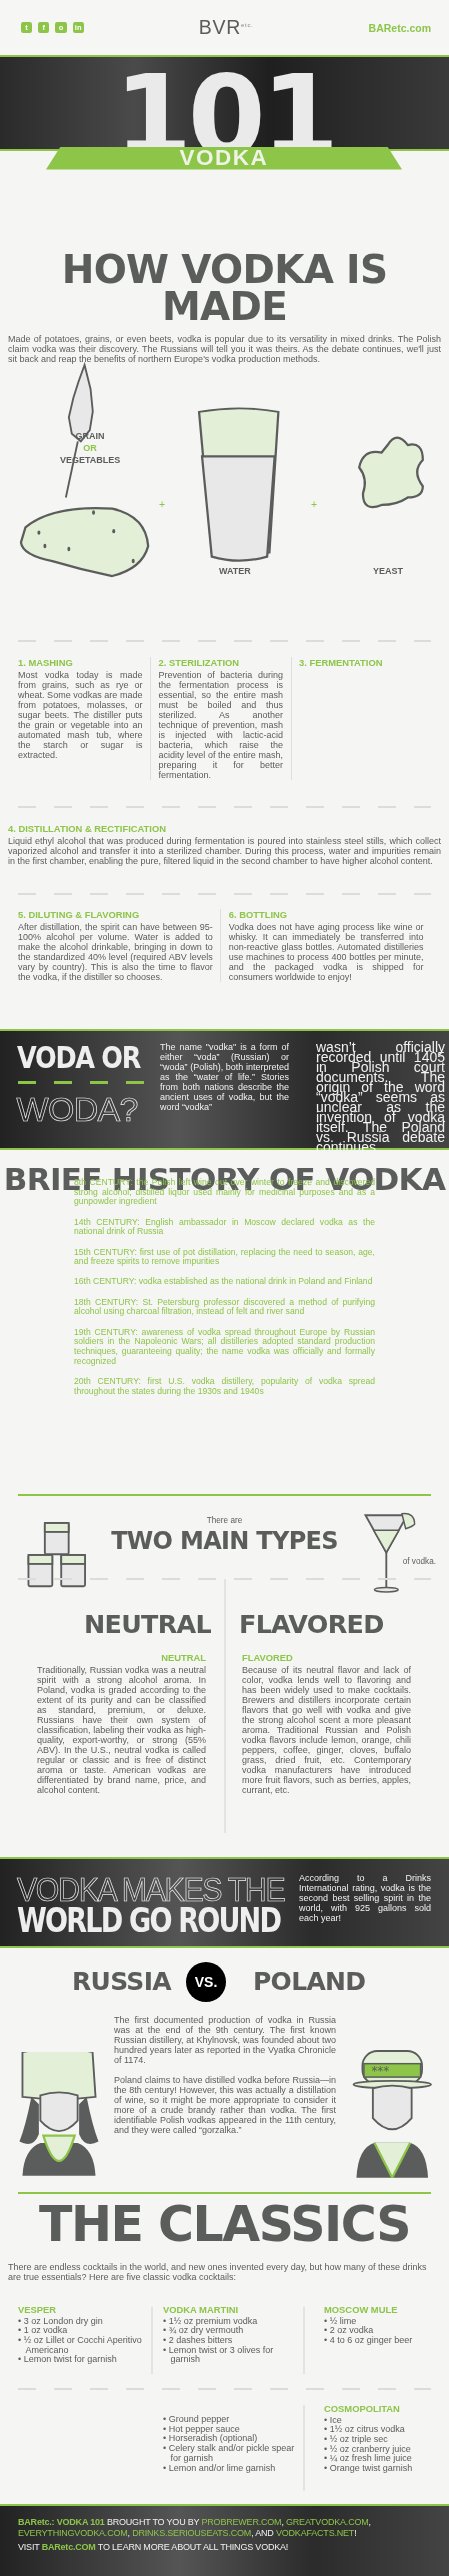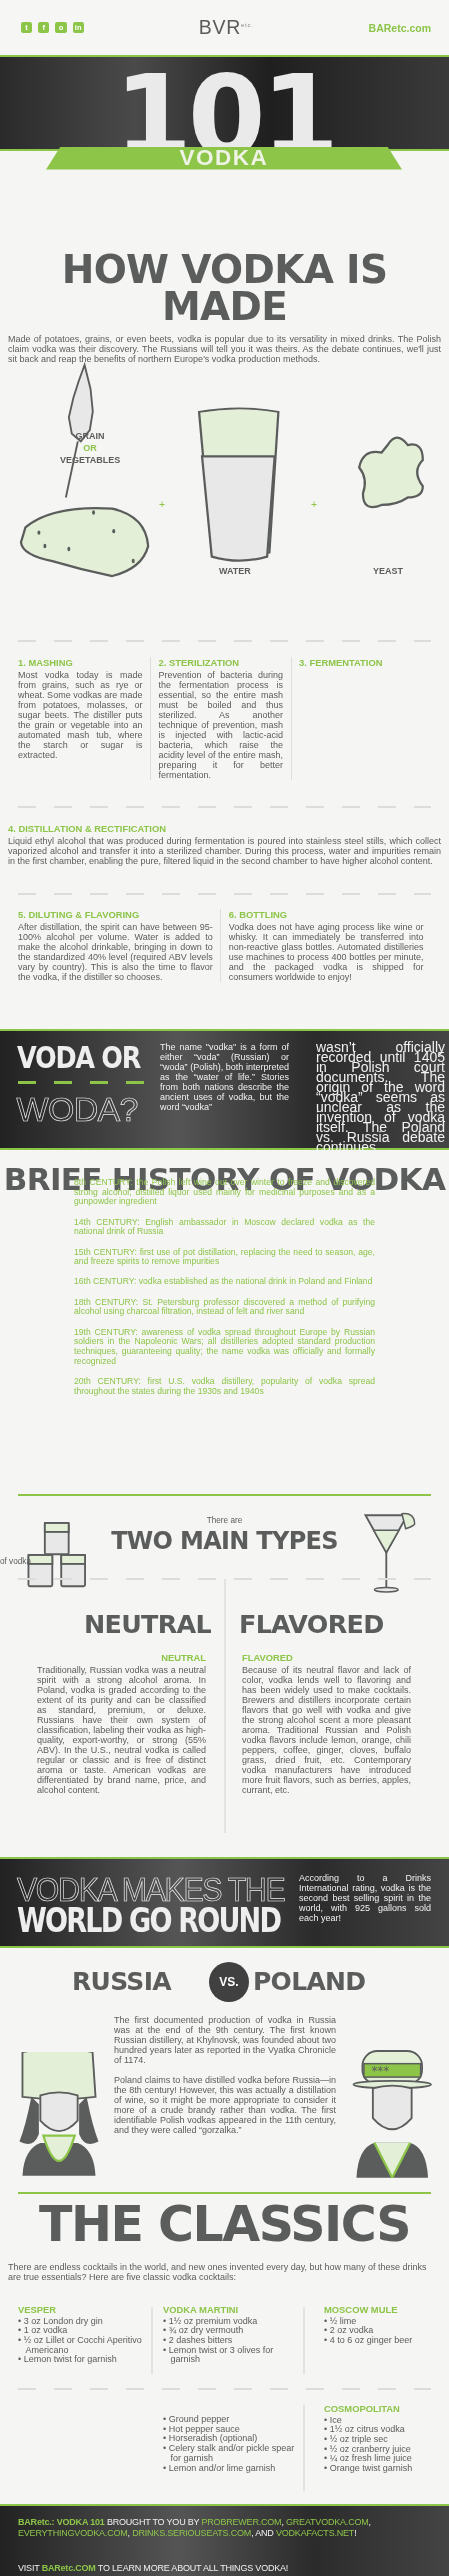--- a/index.html
+++ b/index.html
@@ -164,42 +164,42 @@
   </svg>
   <svg style="position:absolute; top:1506px; left:361px;" width="67" height="90" viewBox="0 0 90 120">
     <path d="M6 12 L62 12 L34 62 Z" fill="#e8e8e8" stroke="#5b5d5c" stroke-width="2.5"></path>
     <path d="M17 32 L51 32 L34 62 Z" fill="#e3efd6" stroke="#5b5d5c" stroke-width="2"></path>
     <line x1="34" y1="62" x2="34" y2="110" stroke="#5b5d5c" stroke-width="2.5"></line>
     <ellipse cx="34" cy="112" rx="16" ry="3" fill="#e8e8e8" stroke="#5b5d5c" stroke-width="2"></ellipse>
     <path d="M55 10 Q72 8 72 24 Q68 28 60 30 Z" fill="#e3efd6" stroke="#5b5d5c" stroke-width="2"></path>
   </svg>
   <div style="position:absolute; top:1516px; left:0; width:449px; text-align:center; font-size:8.2px;">There are</div>
   <div class="h1" style="position:absolute; top:1529px; left:0; width:449px; font-size:24px; line-height:24px;">TWO MAIN TYPES</div>
-  <div style="position:absolute; top:1557px; left:0; width:436px; text-align:left; font-size:8.2px;">of vodka.</div>
+  <div style="position:absolute; top:1557px; left:0; width:436px; text-align:right; font-size:8.2px;">of vodka.</div>
   <div style="position:absolute; top:1578px; left:18px; width:413px; height:1.5px; background:repeating-linear-gradient(90deg,#dcdcda 0 18px,transparent 18px 36px);"></div>
   <div style="position:absolute; top:1579px; left:224px; width:1.5px; height:254px; background:#e3e3e1;"></div>
   <div class="h1" style="position:absolute; top:1609px; left:72px; width:139px; font-size:25.4px; text-align:right;">NEUTRAL</div>
   <div class="h1" style="position:absolute; top:1609px; left:239px; width:157px; font-size:25.4px; text-align:left;">FLAVORED</div>
   <div style="position:absolute; top:1652px; left:37px; width:169px;">
     <div class="step-title" style="text-align:right;">NEUTRAL</div>
     <p class="body" style="font-size:9px; line-height:10px;">Traditionally, Russian vodka was a neutral spirit with a strong alcohol aroma. In Poland, vodka is graded according to the extent of its purity and can be classified as standard, premium, or deluxe. Russians have their own system of classification, labeling their vodka as high-quality, export-worthy, or strong (55% ABV). In the U.S., neutral vodka is called regular or classic and is free of distinct aroma or taste. American vodkas are differentiated by brand name, price, and alcohol content.</p>
   </div>
   <div style="position:absolute; top:1652px; left:242px; width:169px;">
     <div class="step-title">FLAVORED</div>
     <p class="body" style="font-size:9px; line-height:10px;">Because of its neutral flavor and lack of color, vodka lends well to flavoring and has been widely used to make cocktails. Brewers and distillers incorporate certain flavors that go well with vodka and give the strong alcohol scent a more pleasant aroma. Traditional Russian and Polish vodka flavors include lemon, orange, chili peppers, coffee, ginger, cloves, buffalo grass, dried fruit, etc. Contemporary vodka manufacturers have introduced more fruit flavors, such as berries, apples, currant, etc.</p>
   </div>
 
   <div class="dark-band" style="position:absolute; top:1857px; left:0; width:449px; height:91px;">
     <div style="position:absolute; left:16.5px; top:13.5px; font-size:33px; line-height:33px; color:transparent; -webkit-text-stroke:0.7px #eee; letter-spacing:-1.5px; transform:scaleX(0.92); transform-origin:left;">VODKA MAKES THE</div>
     <div style="position:absolute; left:16.5px; top:45px; font-family:'DejaVu Sans',sans-serif; font-weight:bold; font-size:33px; line-height:33px; color:#eee; letter-spacing:-2.2px; transform:scaleX(0.82); transform-origin:left;">WORLD GO ROUND</div>
     <p style="position:absolute; left:299px; top:13.5px; width:132px; font-size:9px; line-height:10px; text-align:justify; color:#f2f2f2;">According to a Drinks International rating, vodka is the second best selling spirit in the world, with 925 gallons sold each year!</p>
   </div>
 
   <div class="h1" style="position:absolute; top:1967px; left:72px; width:112px; font-size:25px; text-align:left;">RUSSIA</div>
-  <div style="position:absolute; top:1962px; left:209px; width:40px; height:40px; border-radius:50%; background:#404040; color:#fff; font-weight:bold; font-size:12px; display:flex; align-items:center; justify-content:center;">VS.</div>
+  <div style="position:absolute; top:1962px; left:186px; width:40px; height:40px; border-radius:50%; background:#000000; color:#fff; font-weight:bold; font-size:14px; display:flex; align-items:center; justify-content:center;">VS.</div>
   <div class="h1" style="position:absolute; top:1967px; left:253px; width:127px; font-size:25px; text-align:left;">POLAND</div>
 
   <svg style="position:absolute; top:2052px; left:18px;" width="82" height="124" viewBox="0 0 110 166">
     <path d="M6 0 Q55 -10 100 0 L104 60 Q55 66 6 60 Z" fill="#e3efd6" stroke="#5b5d5c" stroke-width="2.5"></path>
     <path d="M18 60 Q10 100 2 120 Q20 130 28 110 L28 70 Z" fill="#5b5d5c"></path>
     <path d="M92 60 Q100 100 108 120 Q90 130 82 110 L82 70 Z" fill="#5b5d5c"></path>
     <path d="M30 58 Q55 50 80 58 L80 92 Q55 120 30 92 Z" fill="#e8e8e8" stroke="#5b5d5c" stroke-width="2.5"></path>
     <path d="M6 166 Q8 130 30 122 L80 122 Q102 130 104 166 Z" fill="#5b5d5c"></path>
     <path d="M34 112 Q55 180 76 112 Z" fill="#e3efd6" stroke="#8dc549" stroke-width="3"></path>
   </svg>
@@ -271,19 +271,19 @@
       <li>½ oz cranberry juice</li>
       <li>¼ oz fresh lime juice</li>
       <li>Orange twist garnish</li>
     </ul>
   </div>
 
   <div class="dark-band footer" style="position:absolute; top:2504px; left:0; width:449px; height:72px; border-bottom:none;">
     <div style="position:absolute; left:18px; top:10.5px; width:416px; font-size:9px; line-height:11.2px; color:#f2f2f2; letter-spacing:-0.2px;">
       <b class="green">BARetc.: VODKA 101</b><span> BROUGHT TO YOU BY </span><a class="green">PROBREWER.COM</a>, <a class="green">GREATVODKA.COM</a>, <a class="green">EVERYTHINGVODKA.COM</a>, <a class="green">DRINKS.SERIOUSEATS.COM</a><span>, AND </span><a class="green">VODKAFACTS.NET</a><span>!</span>
     </div>
-    <div style="position:absolute; left:18px; top:57px; font-size:9px; color:#f2f2f2; letter-spacing:-0.2px;">
+    <div style="position:absolute; left:18px; top:36px; font-size:9px; color:#f2f2f2; letter-spacing:-0.2px;">
       <span>VISIT </span><a class="green" style="font-weight:bold;">BARetc.COM</a><span> TO LEARN MORE ABOUT ALL THINGS VODKA!</span>
     </div>
   </div>
 
 </div>
 
 
 </body></html>

